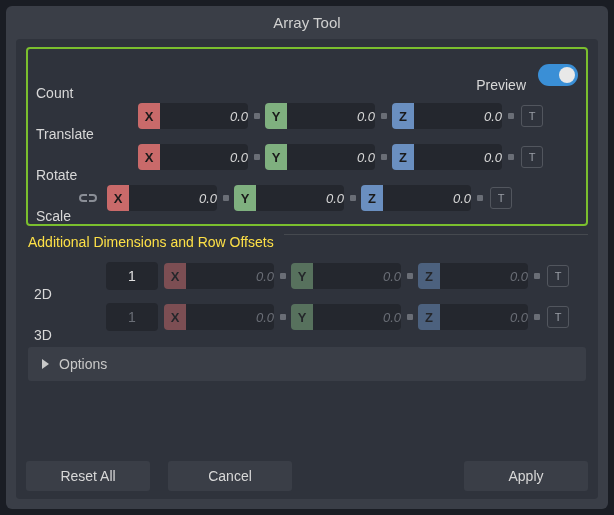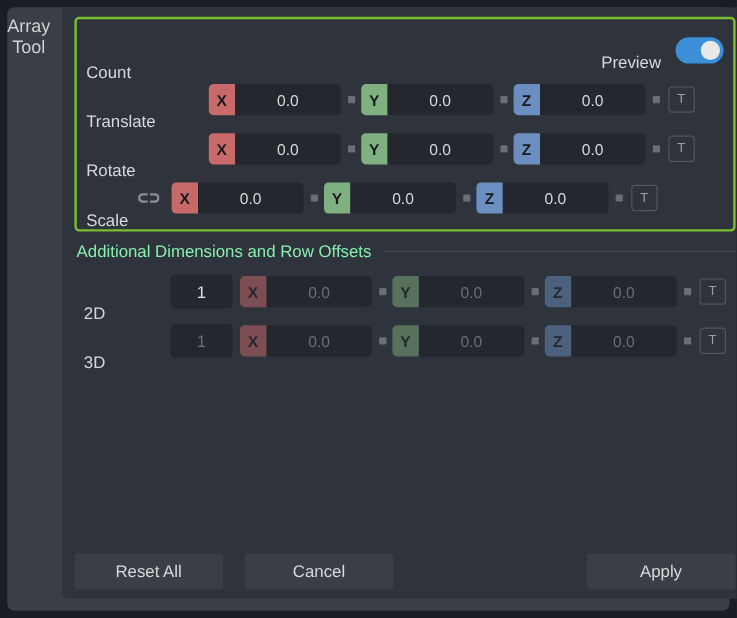--- a/index.html
+++ b/index.html
@@ -11,20 +11,21 @@
     width: 614px;
     height: 515px;
     overflow: hidden;
   }
   .panel {
     background: #3a3e47;
     border-radius: 6px;
     margin: 6px;
     height: 503px;
     display: flex;
+    flex-direction: column;
   }
   .titlebar {
     text-align: center;
     padding: 8px 0;
     color: #d0d0d0;
     font-size: 15px;
   }
   .content {
     background: #2f333c;
     margin: 0 10px 10px 10px;
@@ -120,22 +121,23 @@
   .axis-x { background: #c96a6a; }
   .axis-y { background: #7fb07f; }
   .axis-z { background: #6a8fc0; }
   .axis-input {
     width: 88px;
     height: 26px;
     background: #24272e;
     border: none;
     border-radius: 0 4px 4px 0;
     color: #d8d8d8;
-    text-align: center;
+    text-align: right;
     font-size: 13px;
+    font-style: italic;
   }
   .dim .axis-input { color: #6a6e76; }
   .lock-dot {
     width: 6px;
     height: 6px;
     background: #6a6e76;
     border-radius: 1px;
     margin: 0 5px 0 2px;
   }
   .t-btn {
@@ -147,22 +149,21 @@
     color: #9a9ea6;
     display: flex;
     align-items: center;
     justify-content: center;
     font-size: 11px;
     cursor: pointer;
     margin-left: 2px;
   }
   .section-header {
     display: flex;
-    align-items: center;
-    color: #86efac;
+    color: #fde047;
     font-size: 14px;
     margin: 2px 0 10px 2px;
   }
   .section-line {
     flex: 1;
     height: 1px;
     background: #45494f;
     margin-left: 10px;
   }
   .dim .axis-tag { opacity: 0.5; }
@@ -340,20 +341,24 @@
           <div class="axis">
               <div class="axis-tag axis-z">Z</div>
               <input class="axis-input" disabled="" value="0.0" style="">
             </div>
           <span class="lock-dot"></span>
           <div class="t-btn">T</div>
         </div>
       </div>
     </div>
 
+    <div class="options-row">
+      <span class="tri"></span>
+      <span>Options</span>
+    </div>
 
     <div class="footer">
       <button class="btn">Reset All</button>
       <button class="btn">Cancel</button>
       <button class="btn btn-apply">Apply</button>
     </div>
 
   </div>
 </div>
 

